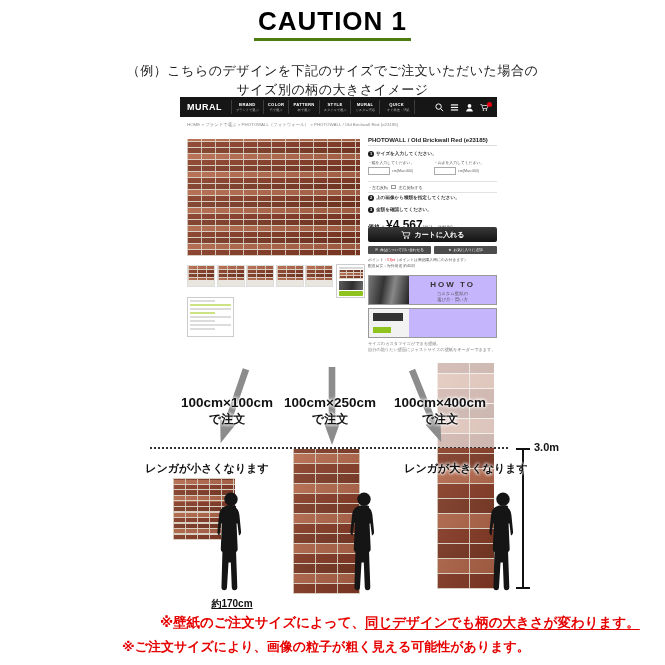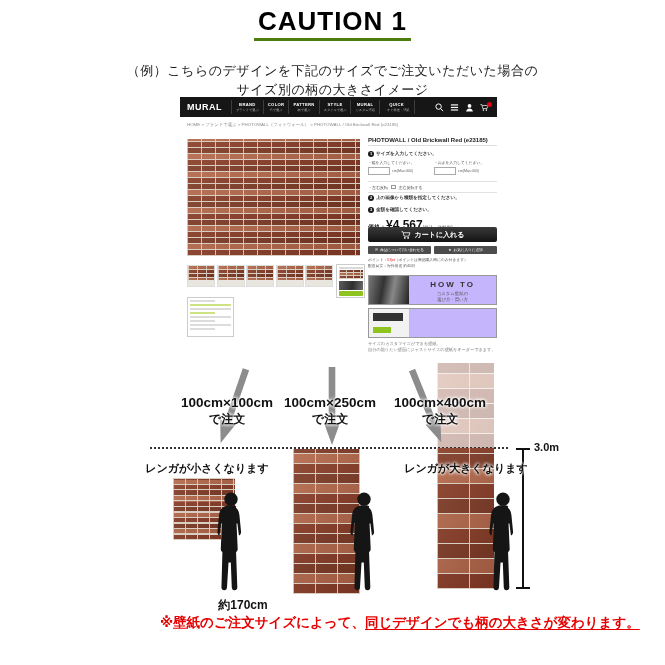--- a/index.html
+++ b/index.html
@@ -114,22 +114,22 @@
   .wall3 { left:437px; top:448px; width:57px; height:141px; --bh:15px; --bw:32px; }
 
   .caption { position:absolute; top:461px; width:150px; text-align:center; font-size:11px; font-weight:bold;
     color:#111; z-index:5; text-shadow:0 0 3px #fff,0 0 3px #fff,0 0 4px #fff; }
   .cap-small { left:132px; } .cap-large { left:391px; }
 
   .person { position:absolute; width:40px; height:105px; z-index:4; }
   .p1 { left:211px; top:492px; } .p2 { left:344px; top:492px; } .p3 { left:483px; top:492px; }
   .person svg { width:40px; height:105px; display:block; }
 
-  .person-height { position:absolute; left:218px; top:597px; width:50px; text-align:center;
-    font-size:12px; font-weight:bold; color:#111; }
+  .person-height { position:absolute; left:207px; top:597px; width:50px; text-align:center;
+    font-size:10px; font-weight:bold; color:#111;text-decoration:underline; }
 
   .measure-line { position:absolute; left:522px; top:449px; width:2px; height:140px; background:#111; }
   .measure-cap { position:absolute; left:516px; width:14px; height:2px; background:#111; }
   .mcap-t { top:448px; } .mcap-b { top:587px; }
   .wall-height { position:absolute; left:534px; top:441px; font-size:11px; font-weight:bold; color:#111; }
 
   
   .warn { position:absolute; white-space:nowrap; font-weight:bold; color:#e60000; }
   .warn1 { left:132px; top:614px; font-size:13.5px;margin-left:28px; }
   .warn1 .ul { text-decoration:underline; text-underline-offset:2px; }
@@ -394,14 +394,15 @@
   <div class="person-height">約170cm</div>
 
   <div class="measure-line"></div>
   <div class="measure-cap mcap-t"></div>
   <div class="measure-cap mcap-b"></div>
   <div class="wall-height">3.0m</div>
 
   <div class="warn warn1">
     <span>※壁紙のご注文サイズによって、</span><span class="ul">同じデザインでも柄の大きさが変わります。</span>
   </div>
+  <div class="warn warn2">※ご注文サイズにより、画像の粒子が粗く見える可能性があります。</div>
 
 </div>
 
 </body></html>

